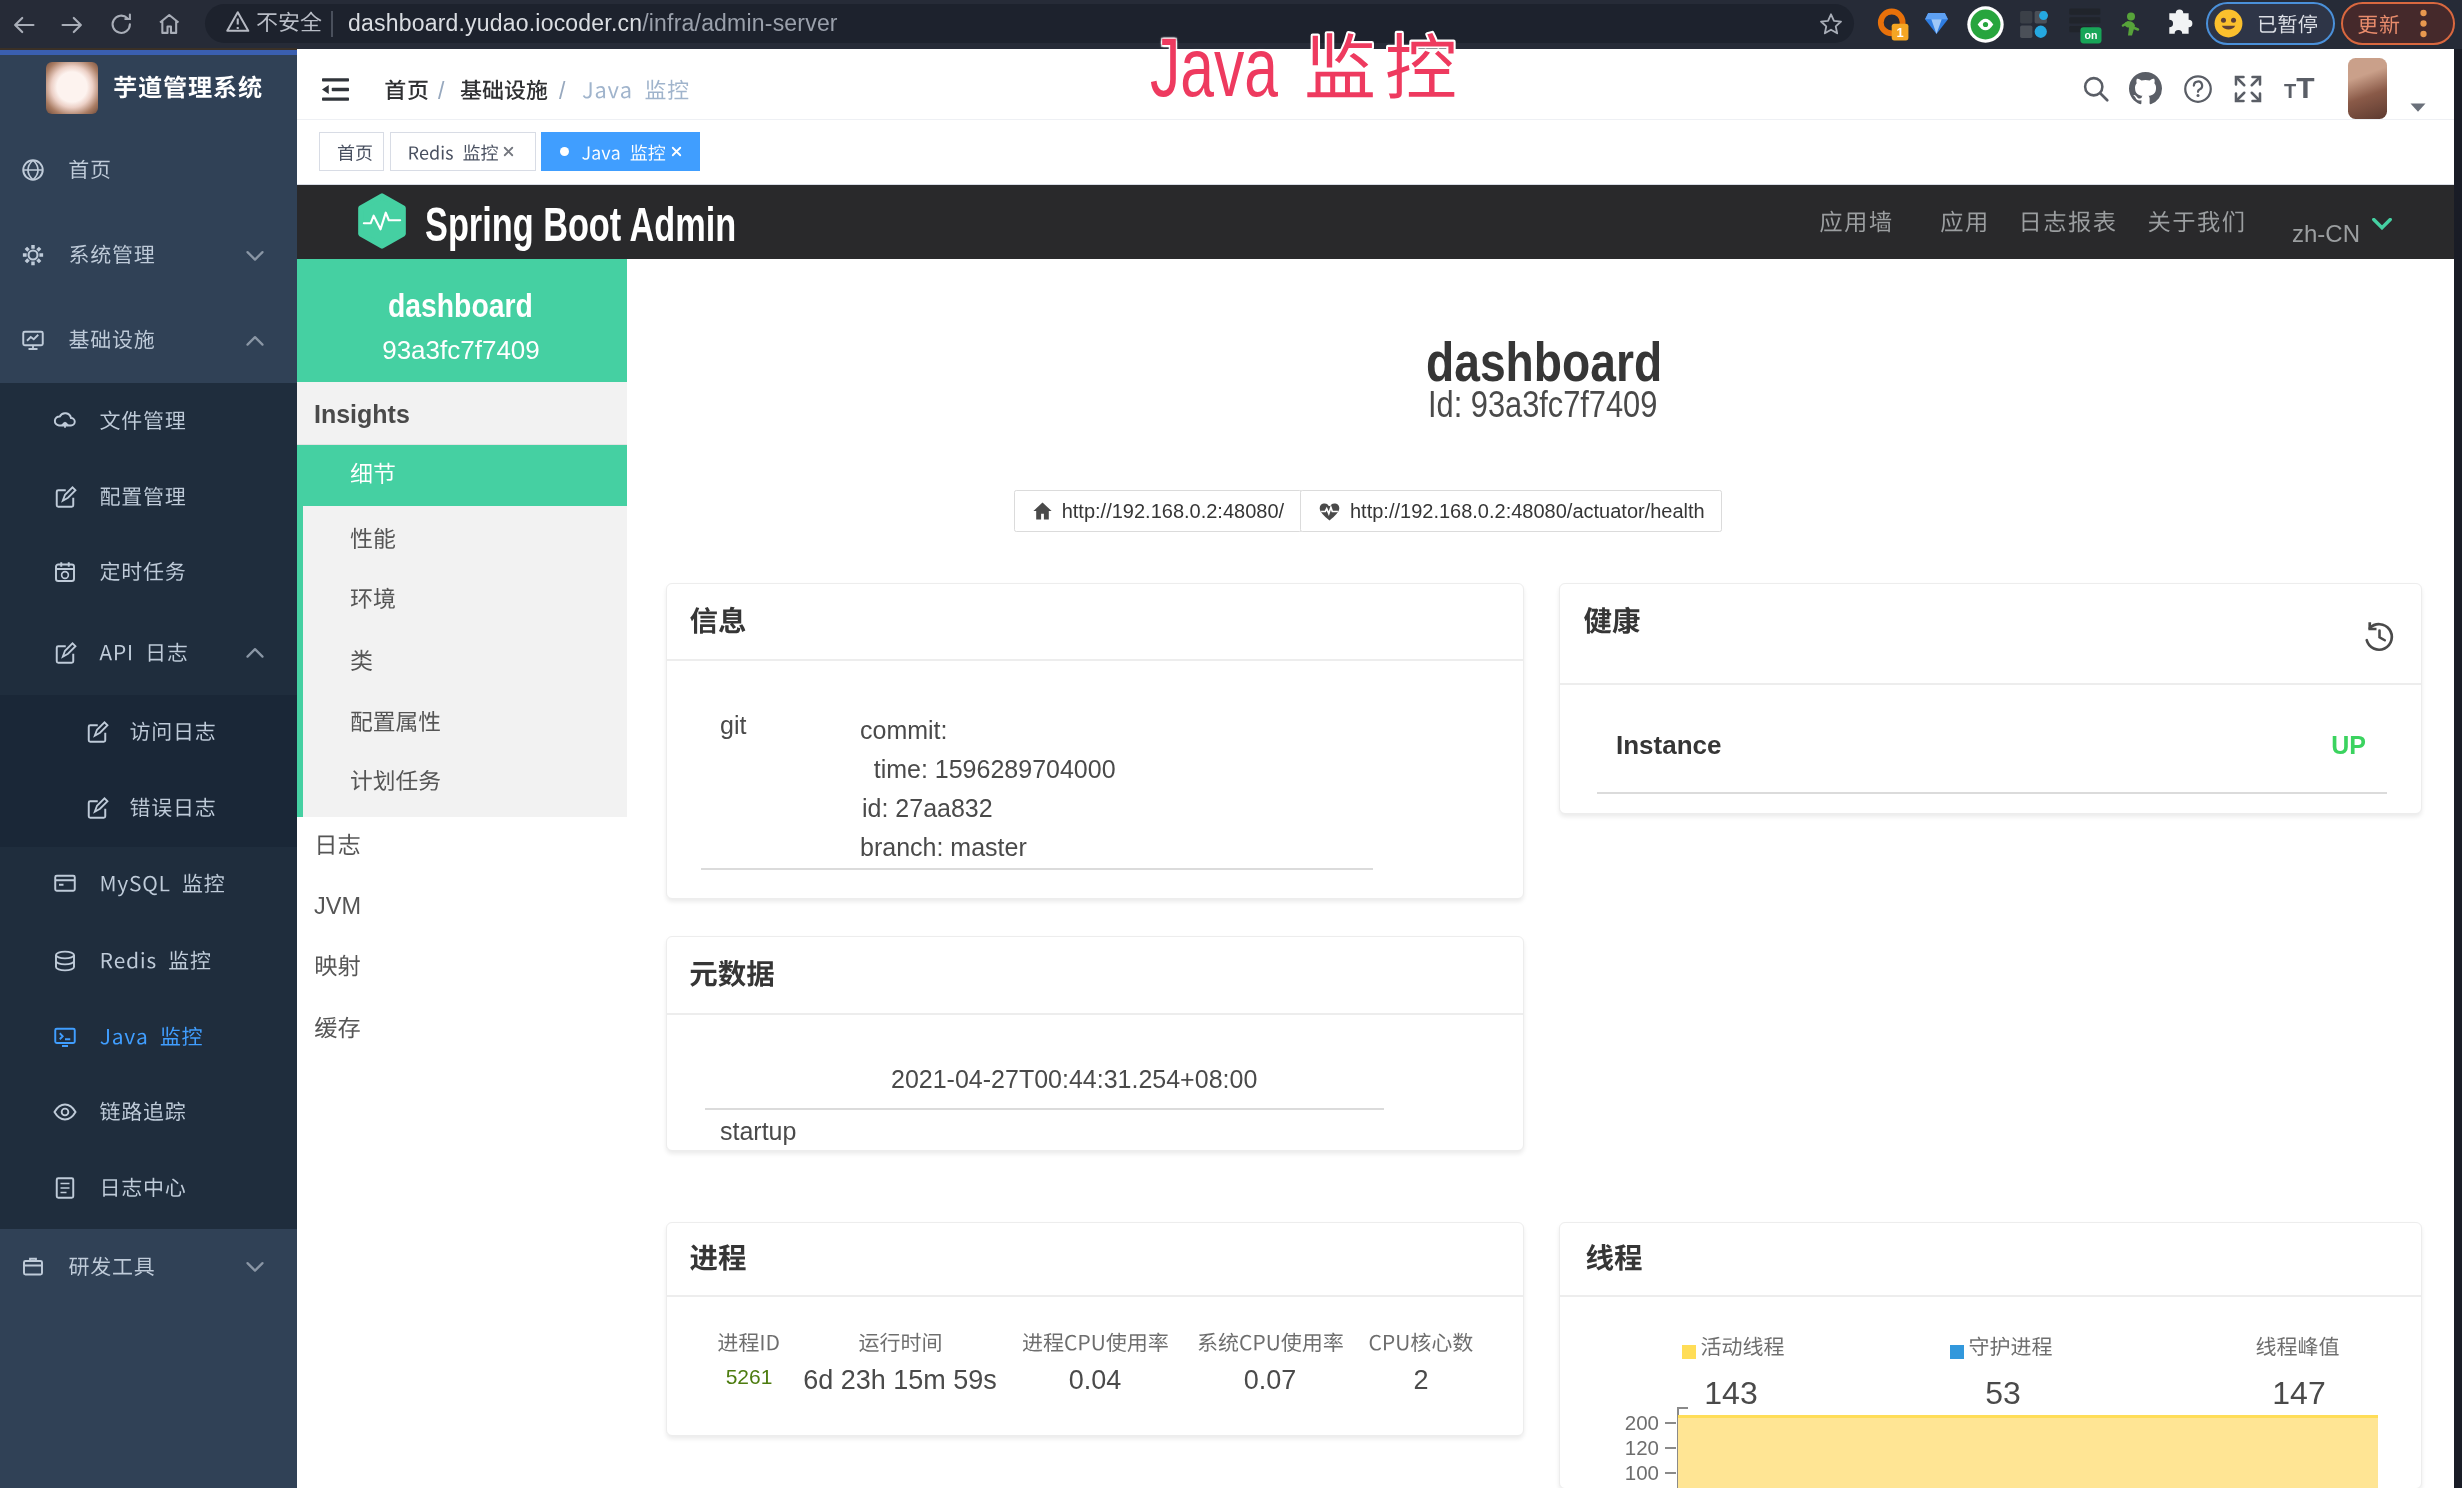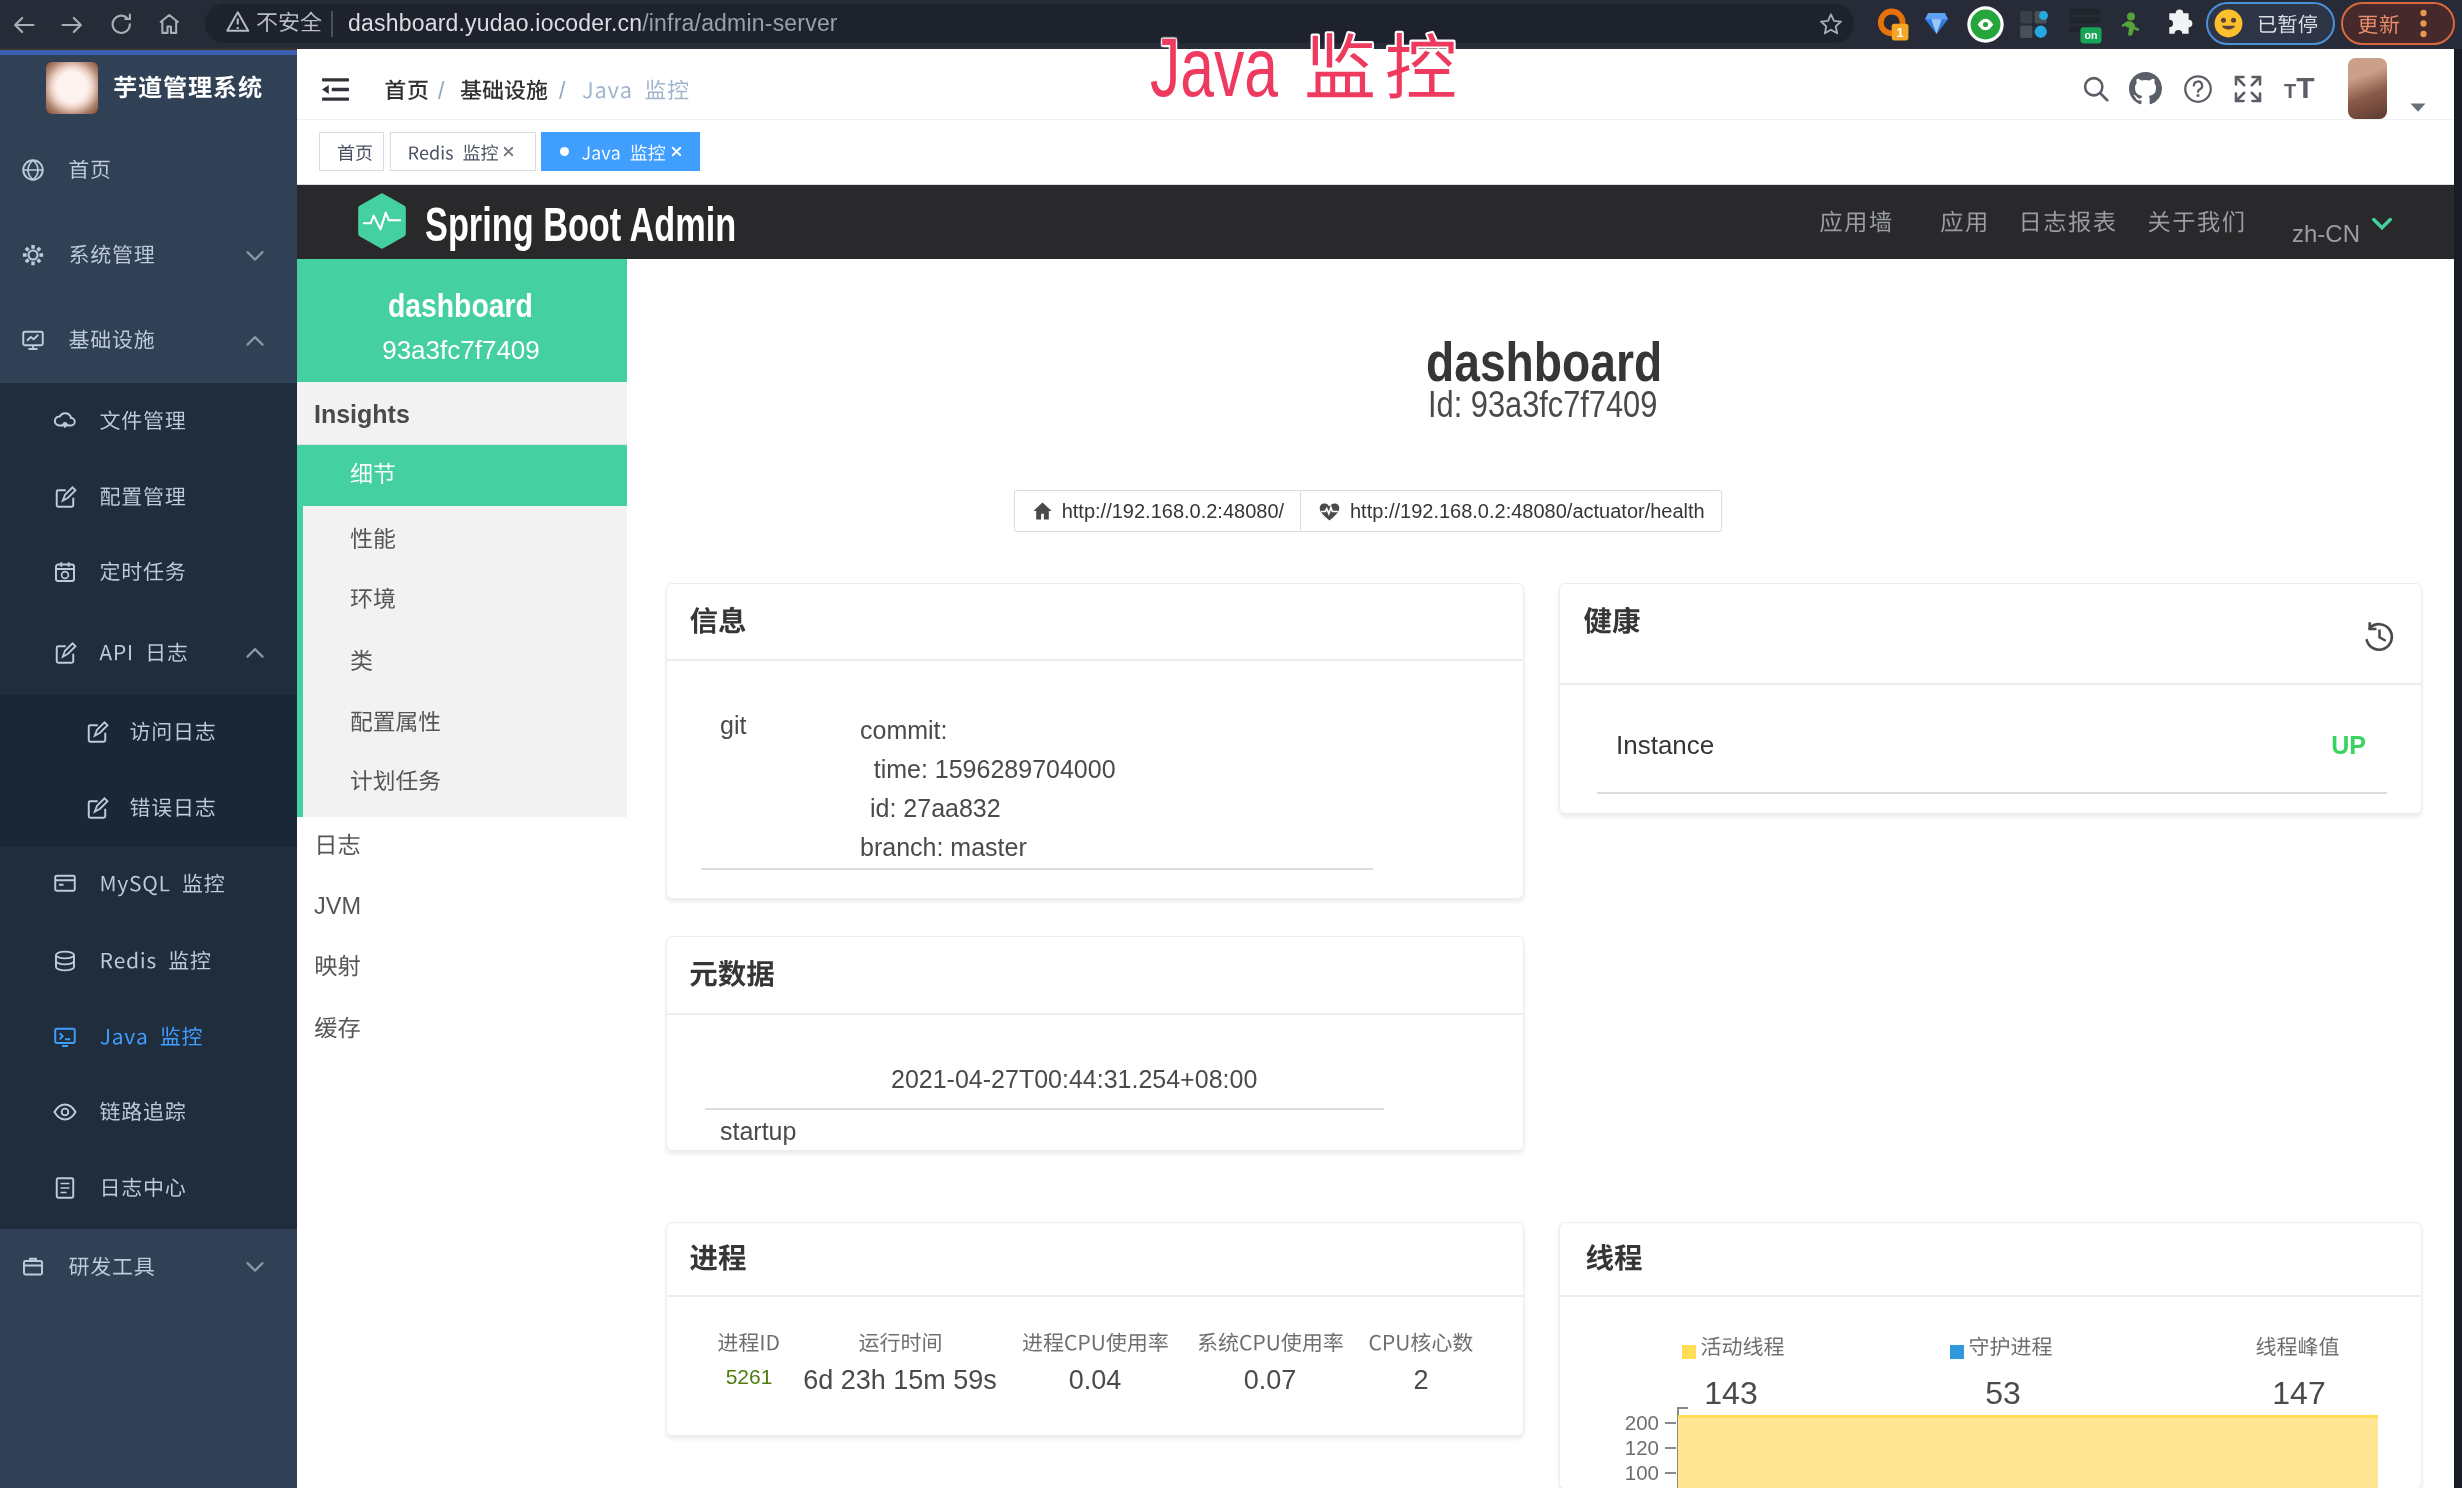--- a/index.html
+++ b/index.html
@@ -684,36 +684,36 @@
     </div>
     <div class="abs" style="left:666px;top:583px;width:858px;height:316px;background:#fff;border:1.5px solid #ededed;border-radius:6px;box-shadow:0 3px 4.6px rgba(10,10,10,.08)"></div>
     <div class="abs" style="left:666px;top:659px;width:858px;height:1.5px;background:#ededed"></div>
     <div style="position:absolute;left:689px;top:605px;"><svg width="58" height="33" viewBox="0 0 76 44" style="overflow:visible">
         <g fill="#363636" transform="translate(0,35.0) scale(0.038000,-0.038000)">
           <use href="#gb95" x="0"></use>
           <use href="#gb96" x="1000"></use>
         </g>
       </svg></div>
     <div class="abs" style="left:720px;top:711px;font-size:25px;color:#4a4a4a">git</div>
-    <div class="abs" style="left:860px;top:711px;font-size:25px;color:#4a4a4a;line-height:39px">commit:<br><span style="margin-left:13.7px">time: 1596289704000</span><br><span style="margin-left:10px">id: 27aa832</span><br>branch: master</div>
+    <div class="abs" style="left:860px;top:711px;font-size:25px;color:#4a4a4a;line-height:39px">commit:<br><span style="margin-left:13.7px">time: 1596289704000</span><br><span style="margin-left:2px">id: 27aa832</span><br>branch: master</div>
     <div class="abs" style="left:701px;top:868px;width:672px;height:1.5px;background:#dbdbdb"></div>
     <div class="abs" style="left:1559px;top:583px;width:863px;height:231px;background:#fff;border:1.5px solid #ededed;border-radius:6px;box-shadow:0 3px 4.6px rgba(10,10,10,.08)"></div>
     <div class="abs" style="left:1559px;top:683px;width:863px;height:1.5px;background:#ededed"></div>
     <div style="position:absolute;left:1583px;top:605px;"><svg width="58" height="33" viewBox="0 0 76 44" style="overflow:visible">
         <g fill="#363636" transform="translate(0,35.0) scale(0.038000,-0.038000)">
           <use href="#gb97" x="0"></use>
           <use href="#gb98" x="1000"></use>
         </g>
       </svg></div>
     <svg class="abs" style="left:2363px;top:620px" width="33" height="33" viewBox="0 0 44 44">
       <path d="M9 11a17 17 0 1 1-4 16" fill="none" stroke="#4a4a4a" stroke-width="3.6" stroke-linecap="round"></path>
       <path d="M9 3v9h9" fill="none" stroke="#4a4a4a" stroke-width="3.6"></path>
       <path d="M22 14v9l7 4" fill="none" stroke="#4a4a4a" stroke-width="3.4" stroke-linecap="round"></path>
     </svg>
-    <div class="abs" style="left:1616px;top:730px;font-size:26px;font-weight:normal;color:#363636">Instance</div>
+    <div class="abs" style="left:1616px;top:730px;font-size:26px;font-weight:bold;color:#363636">Instance</div>
     <div class="abs" style="left:2366px;top:731px;font-size:25px;font-weight:bold;color:#3bd35f;transform:translateX(-100%)">UP</div>
     <div class="abs" style="left:1597px;top:792px;width:790px;height:1.5px;background:#dbdbdb"></div>
     <div class="abs" style="left:666px;top:936px;width:858px;height:215px;background:#fff;border:1.5px solid #ededed;border-radius:6px;box-shadow:0 3px 4.6px rgba(10,10,10,.08)"></div>
     <div class="abs" style="left:666px;top:1013px;width:858px;height:1.5px;background:#ededed"></div>
     <div style="position:absolute;left:689px;top:958px;"><svg width="86" height="33" viewBox="0 0 114 44" style="overflow:visible">
         <g fill="#363636" transform="translate(0,35.0) scale(0.038000,-0.038000)">
           <use href="#gb99" x="0"></use>
           <use href="#gb100" x="1000"></use>
           <use href="#gb101" x="2000"></use>
         </g>

